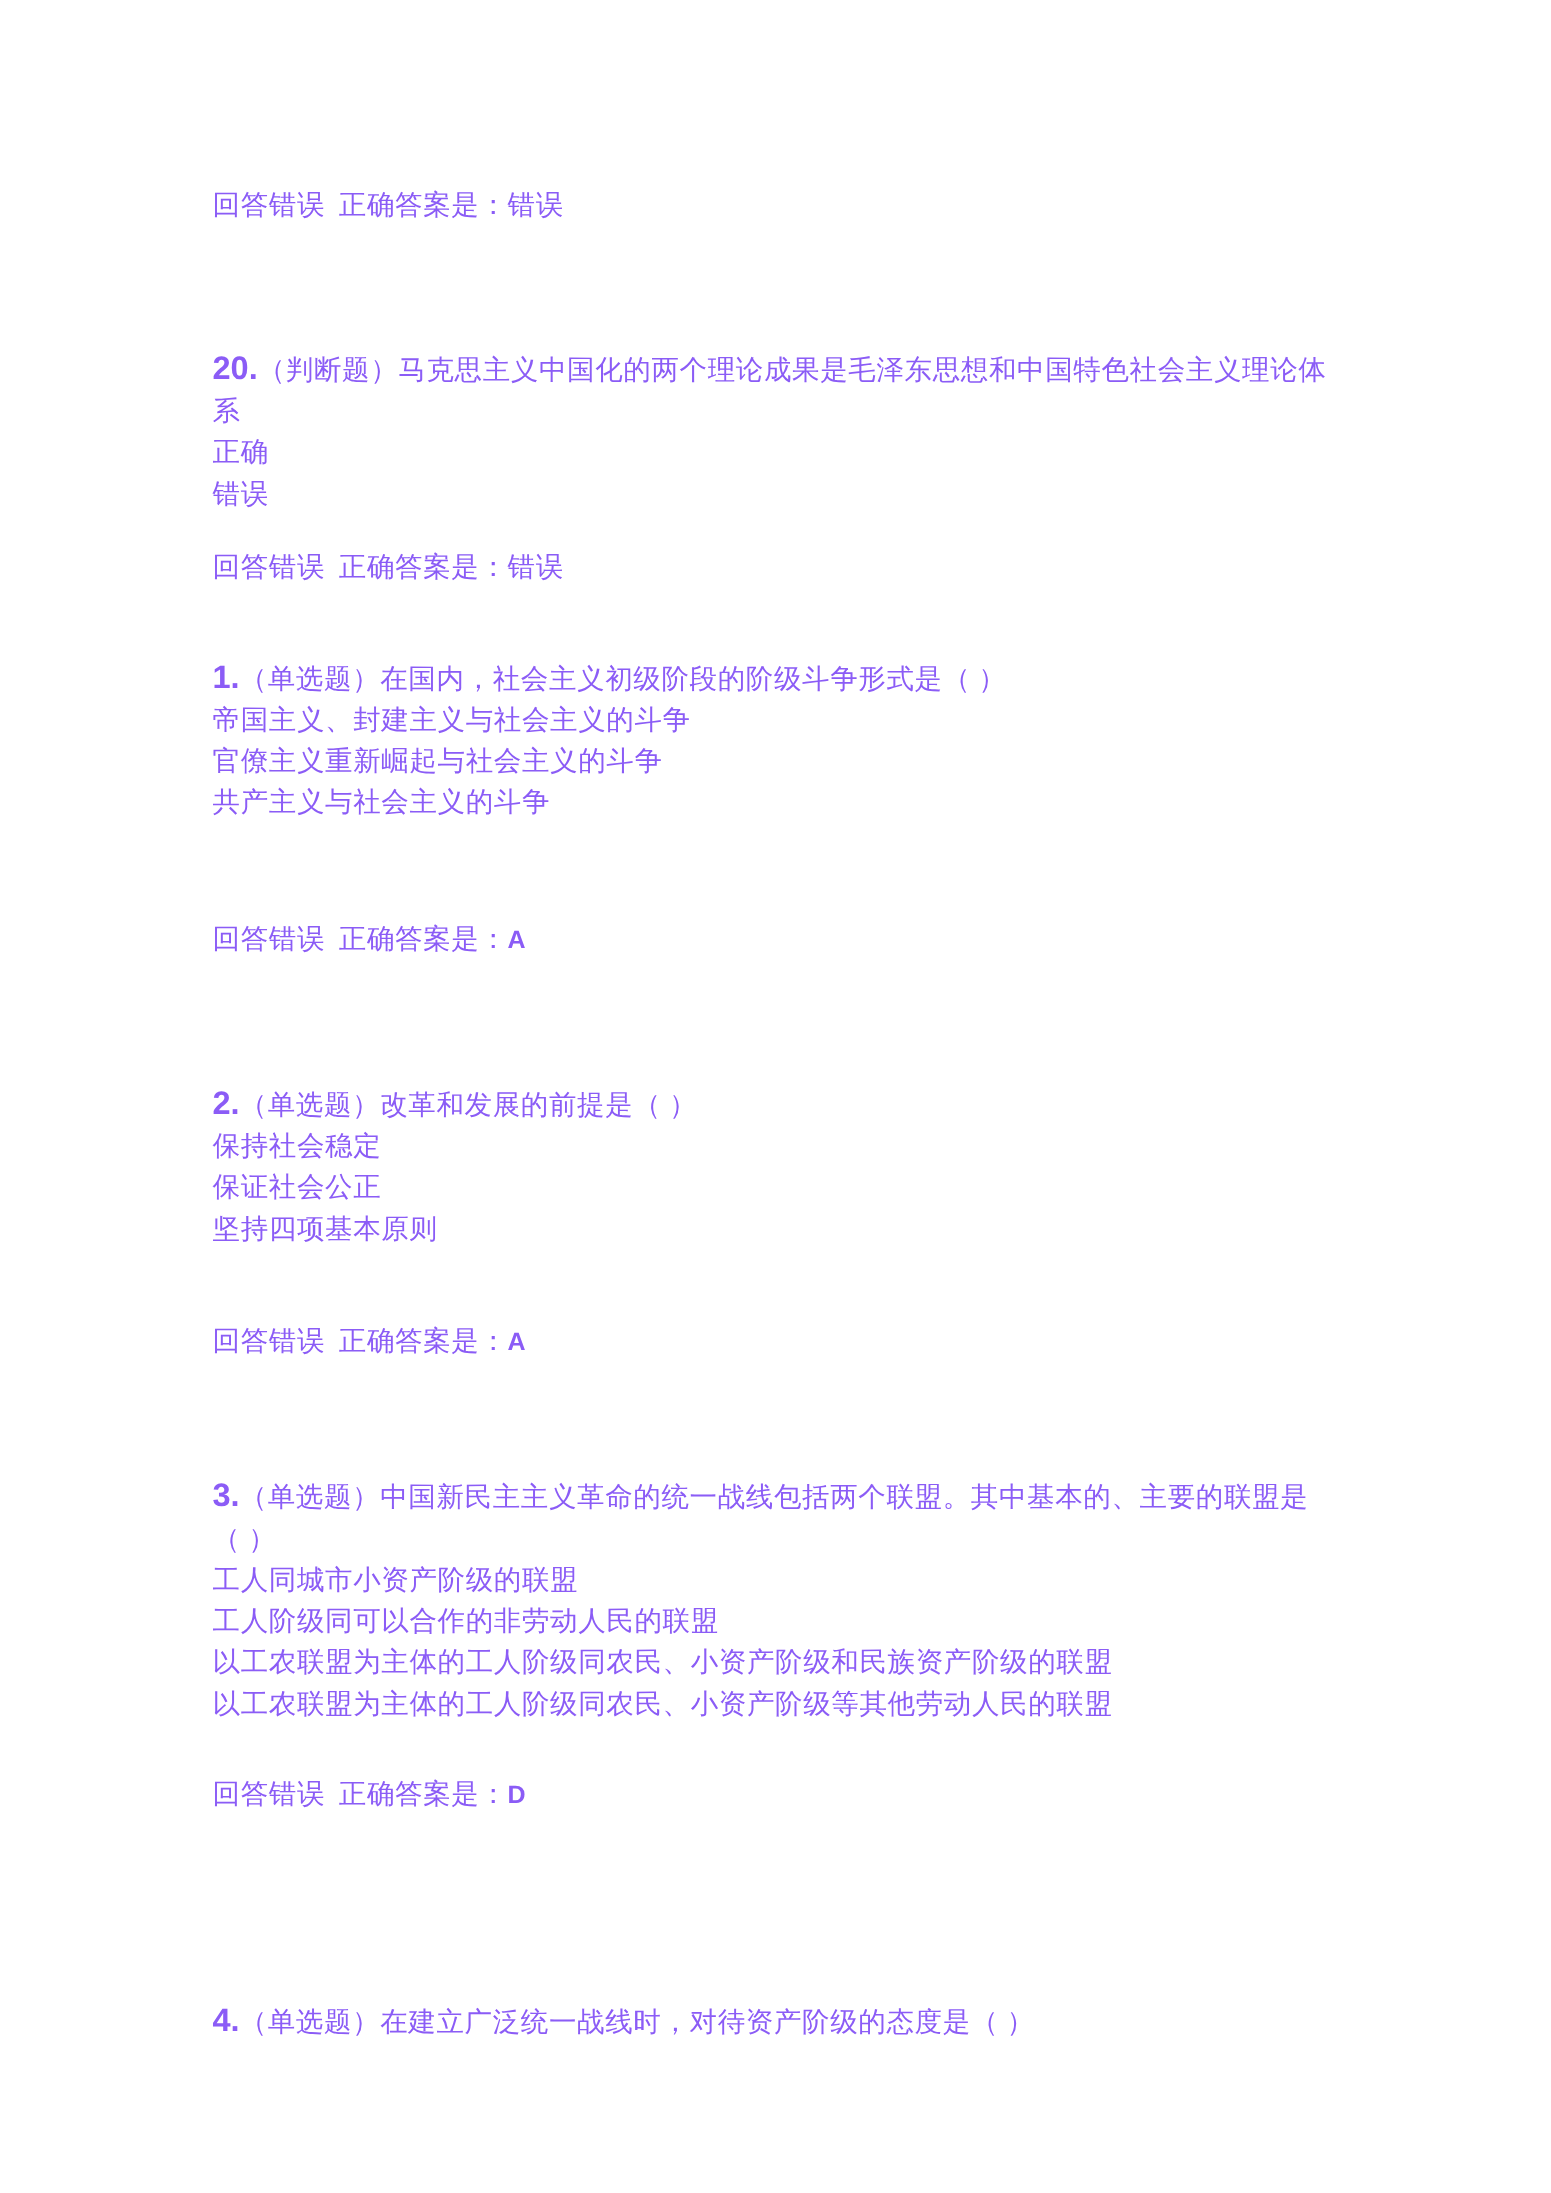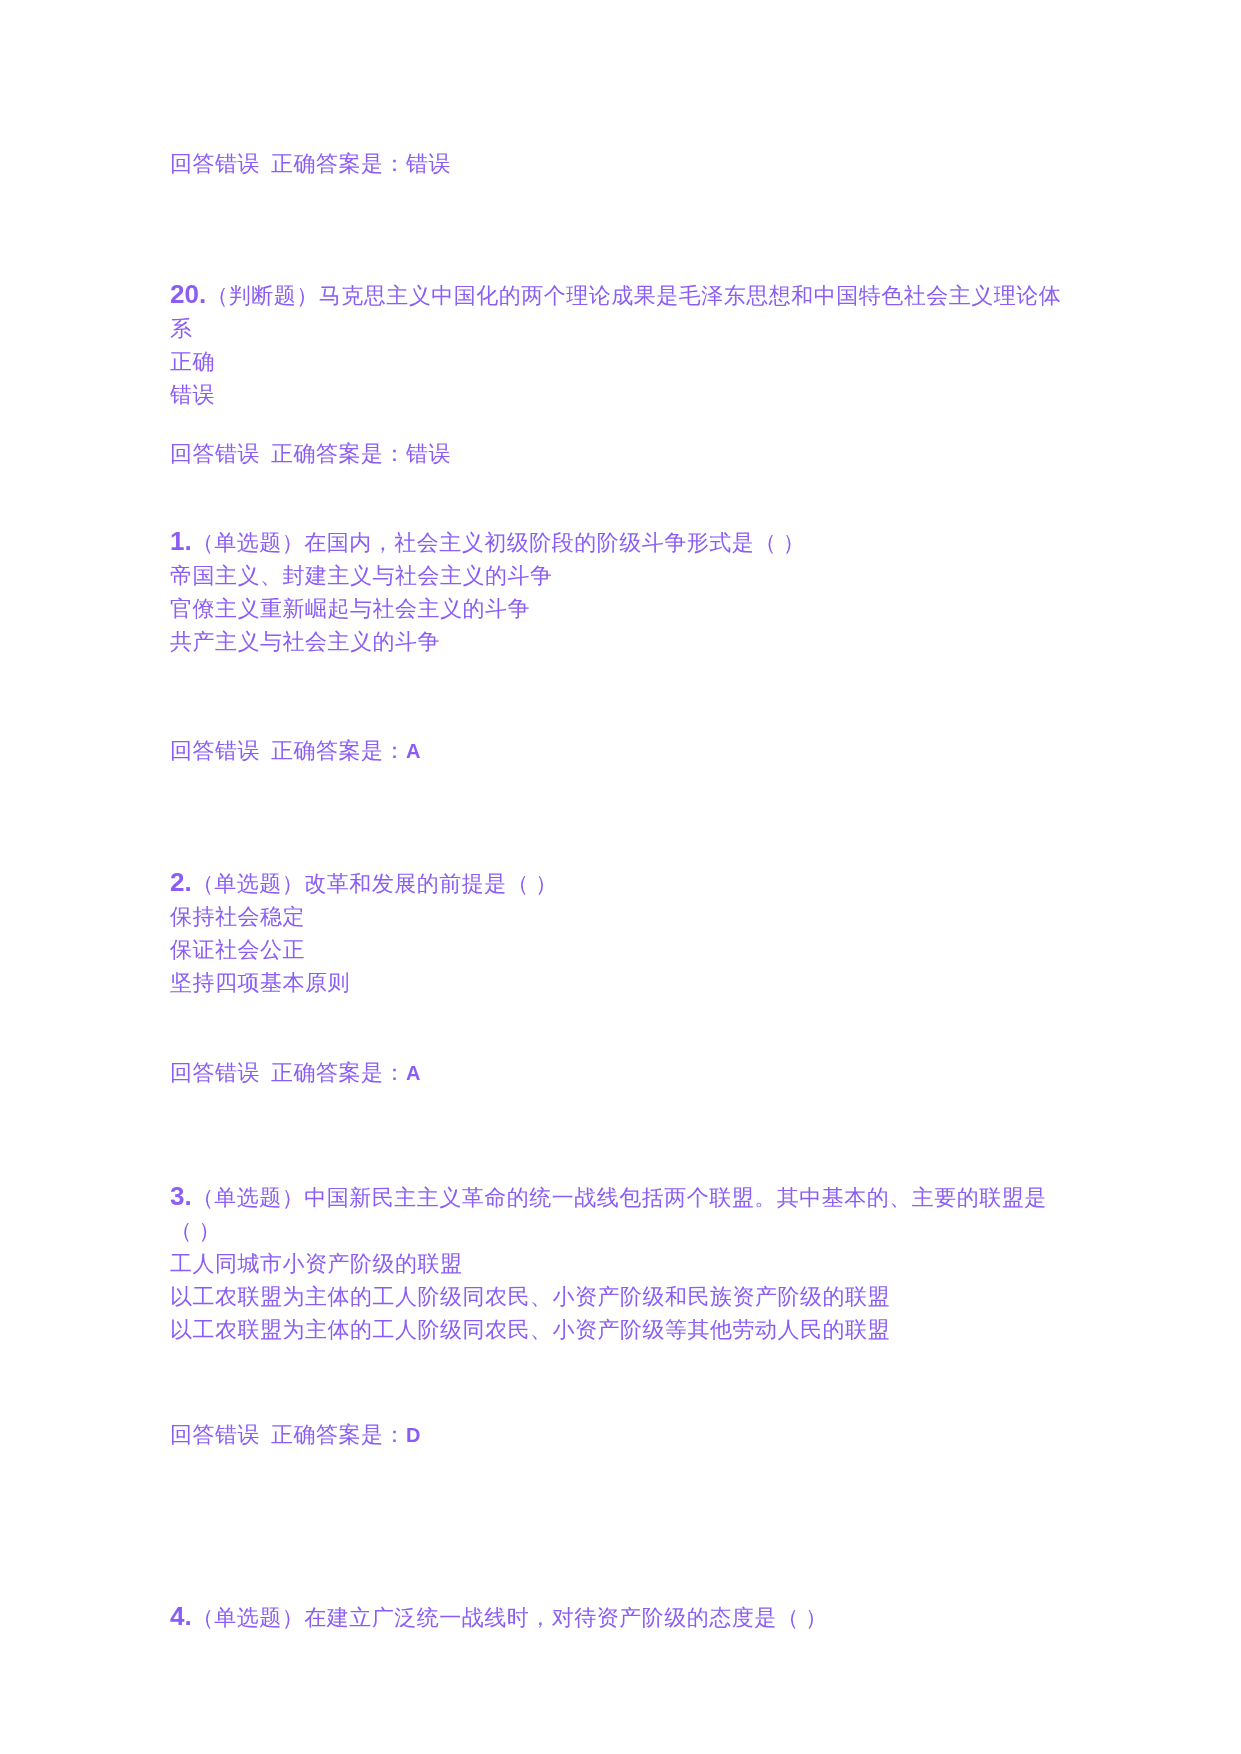--- a/index.html
+++ b/index.html
@@ -82,20 +82,21 @@
     <p class="line">保证社会公正</p>
     <p class="line">坚持四项基本原则</p>
   </div>
   <div class="block ans-line" style="top:1056px">
     <p class="line"><span>回答错误 正确答案是：</span><span class="ans-letter">A</span></p>
   </div>
 
   <div class="block" style="top:1180px">
     <p class="line"><span class="qnum">3.</span><span>（单选题）</span><span>中国新民主主义革命的统一战线包括两个联盟。其中基本的、主要的联盟是（ ）</span></p>
     <p class="line">工人同城市小资产阶级的联盟</p>
+    <p class="line">工人阶级同可以合作的非劳动人民的联盟</p>
     <p class="line">以工农联盟为主体的工人阶级同农民、小资产阶级和民族资产阶级的联盟</p>
     <p class="line">以工农联盟为主体的工人阶级同农民、小资产阶级等其他劳动人民的联盟</p>
   </div>
   <div class="block ans-line" style="top:1418px">
     <p class="line"><span>回答错误 正确答案是：</span><span class="ans-letter">D</span></p>
   </div>
 
   <div class="block" style="top:1600px">
     <p class="line"><span class="qnum">4.</span><span>（单选题）</span><span>在建立广泛统一战线时，对待资产阶级的态度是（ ）</span></p>
   </div>

